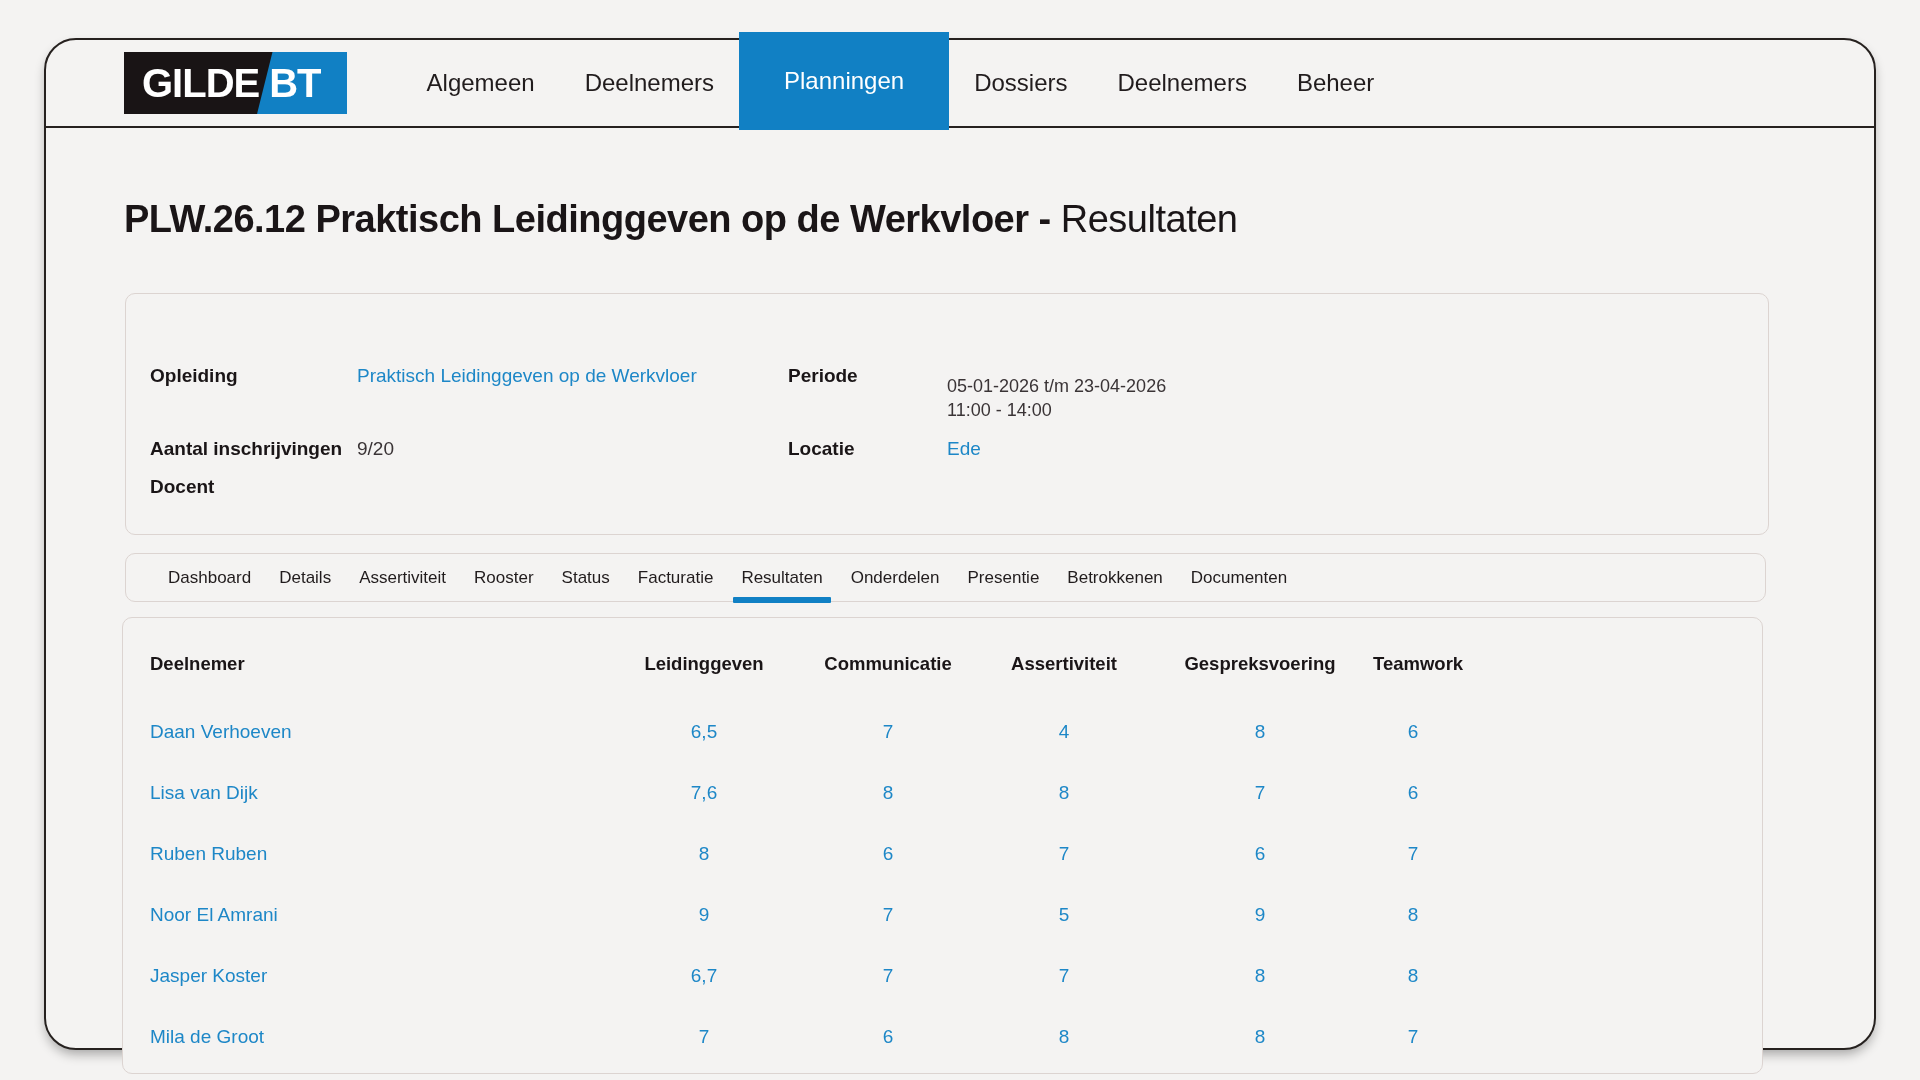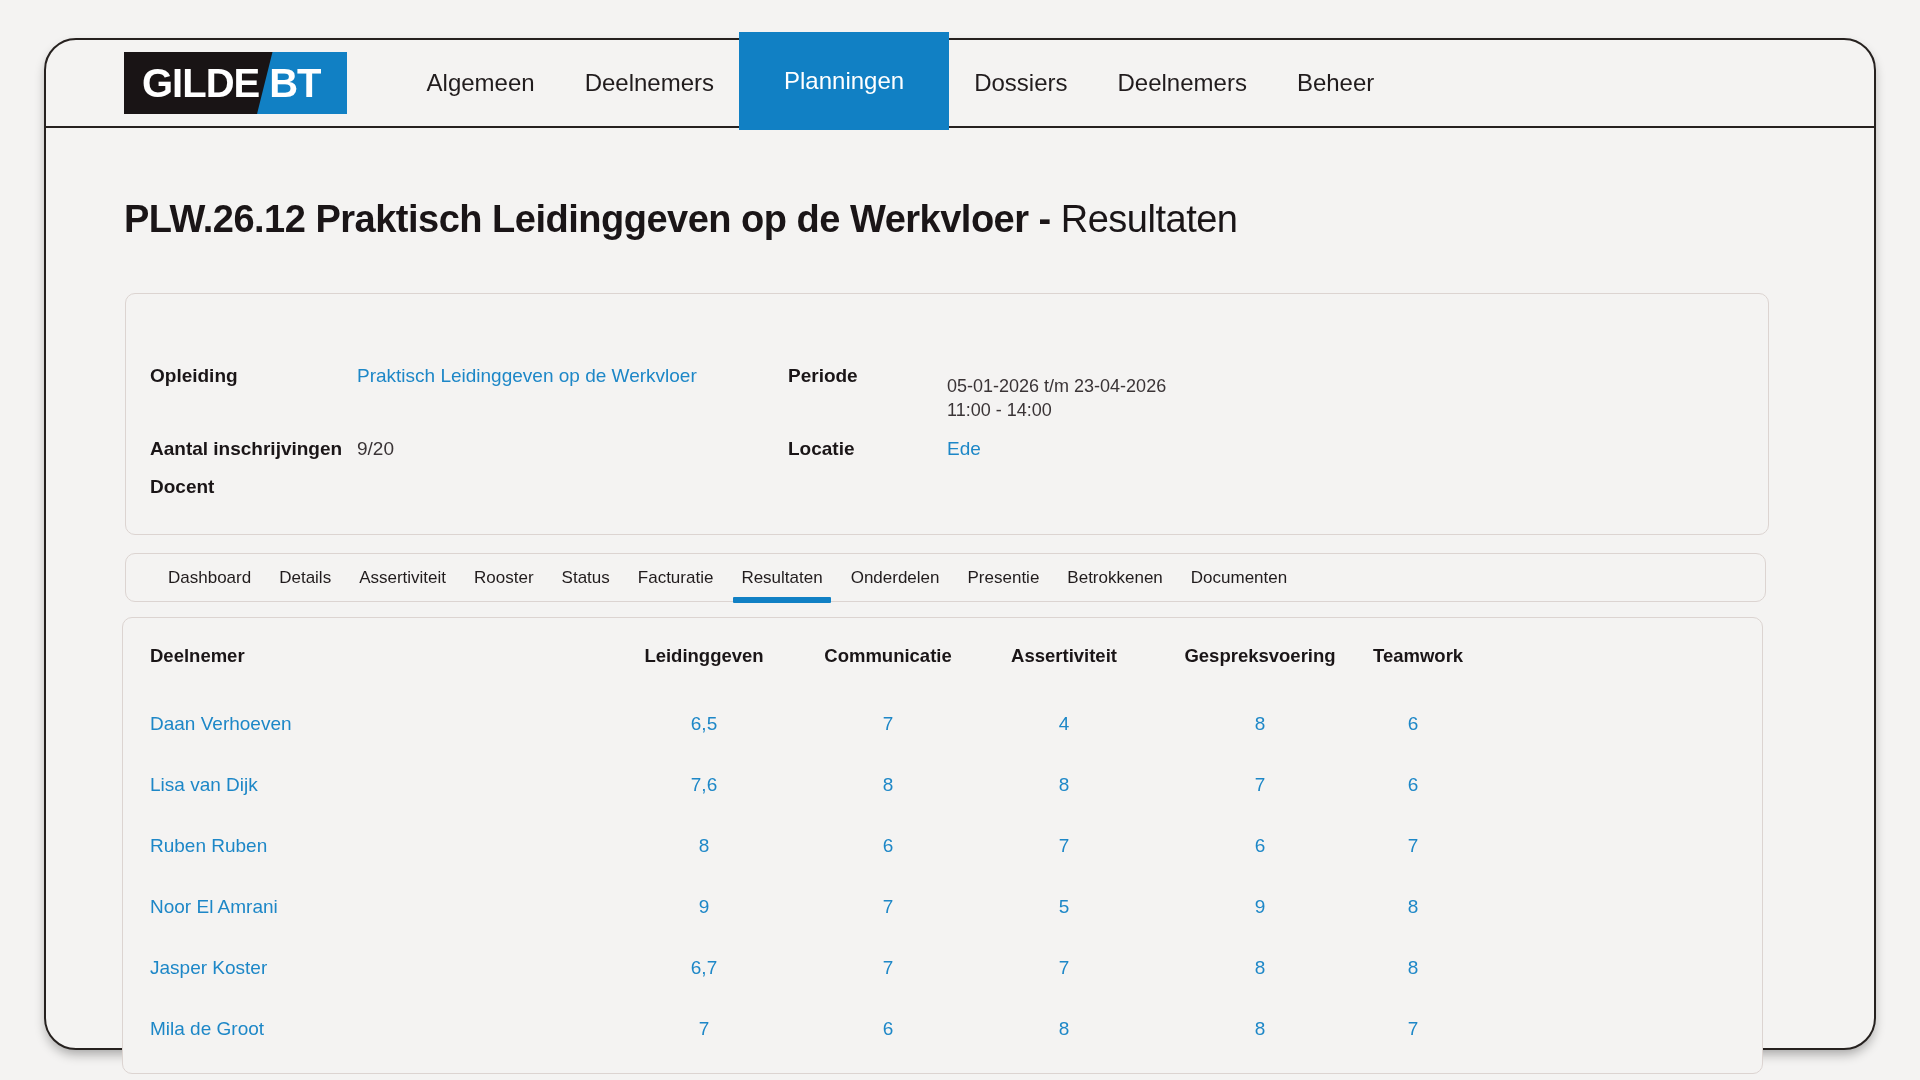--- a/index.html
+++ b/index.html
@@ -39,21 +39,21 @@
   a.link { color:#1d87c7; text-decoration:none; cursor:pointer; }
   .periode-val { font-size:18px; line-height:24px; color:#3a3436;margin-top:44px; }
 
   .tab-panel { margin:18px 0 0 79px; width:1641px; height:49px;
     display:flex; align-items:center; padding:0 28px; position:relative; }
   .tab { height:100%; display:flex; align-items:center; padding:0 14px;
     font-size:17px; color:#211c1d; cursor:pointer; position:relative; }
   .tab.active::after { content:""; position:absolute; left:6px; right:6px; bottom:-2px;
     height:6px; background:#1180c4; border-radius:1px; }
 
-  .table-panel { margin:15px 0 0 76px; width:1641px; height:457px; padding:0 27px; }
+  .table-panel { margin:15px 0 0 76px; width:1641px; height:457px; padding:8px 27px; }
   .t-head, .t-row { display:grid;
     grid-template-columns:463px 182px 186px 166px 226px 80px auto; align-items:center; }
   .t-head { height:75px; }
   .t-row { height:61px; }
   .cell { font-size:19px; text-align:center; }
   .cell.name { text-align:left; }
   .cell.h { font-weight:700; color:#1a1517; font-size:18.5px; }
   .cell.score, a.cell.name { color:#1d87c7; text-decoration:none; cursor:pointer; }
 </style>
 </head>

